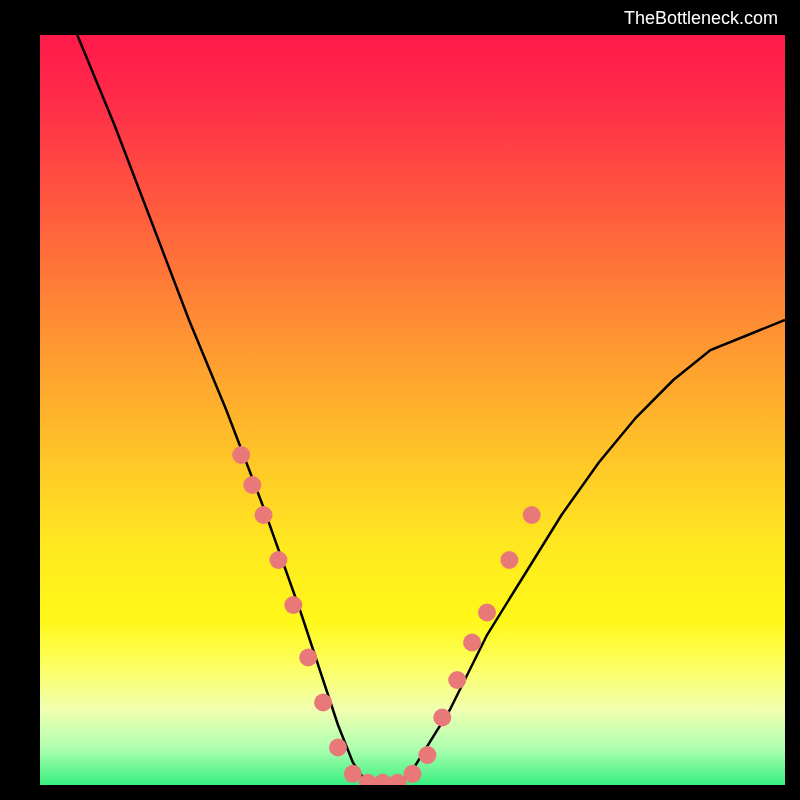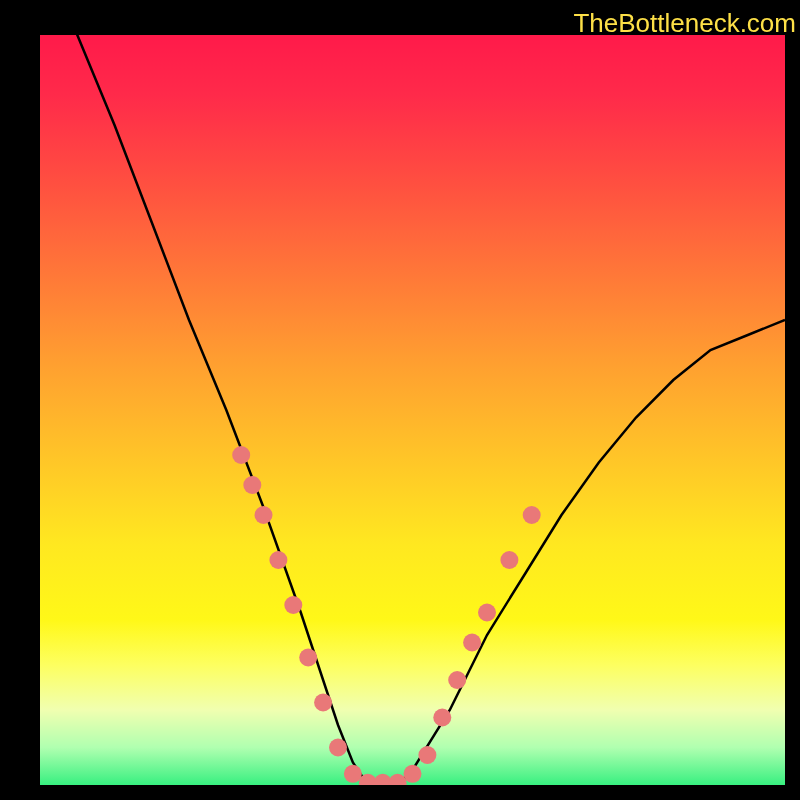--- a/index.html
+++ b/index.html
@@ -7,23 +7,23 @@
     width: 800px;
     height: 800px;
     background: #000;
     position: relative;
     font-family: Arial, sans-serif;
     overflow: hidden;
   }
   .attribution {
     position: absolute;
     top: 8px;
-    right: 4px;
-    color: #fde047;
-    font-size: 26px;
+    right: 22px;
+    color: #ffffff;
+    font-size: 18px;
     font-weight: normal;
     z-index: 10;
   }
   .plot-area {
     position: absolute;
     left: 40px;
     top: 35px;
     width: 745px;
     height: 750px;
     background: linear-gradient(to bottom,

